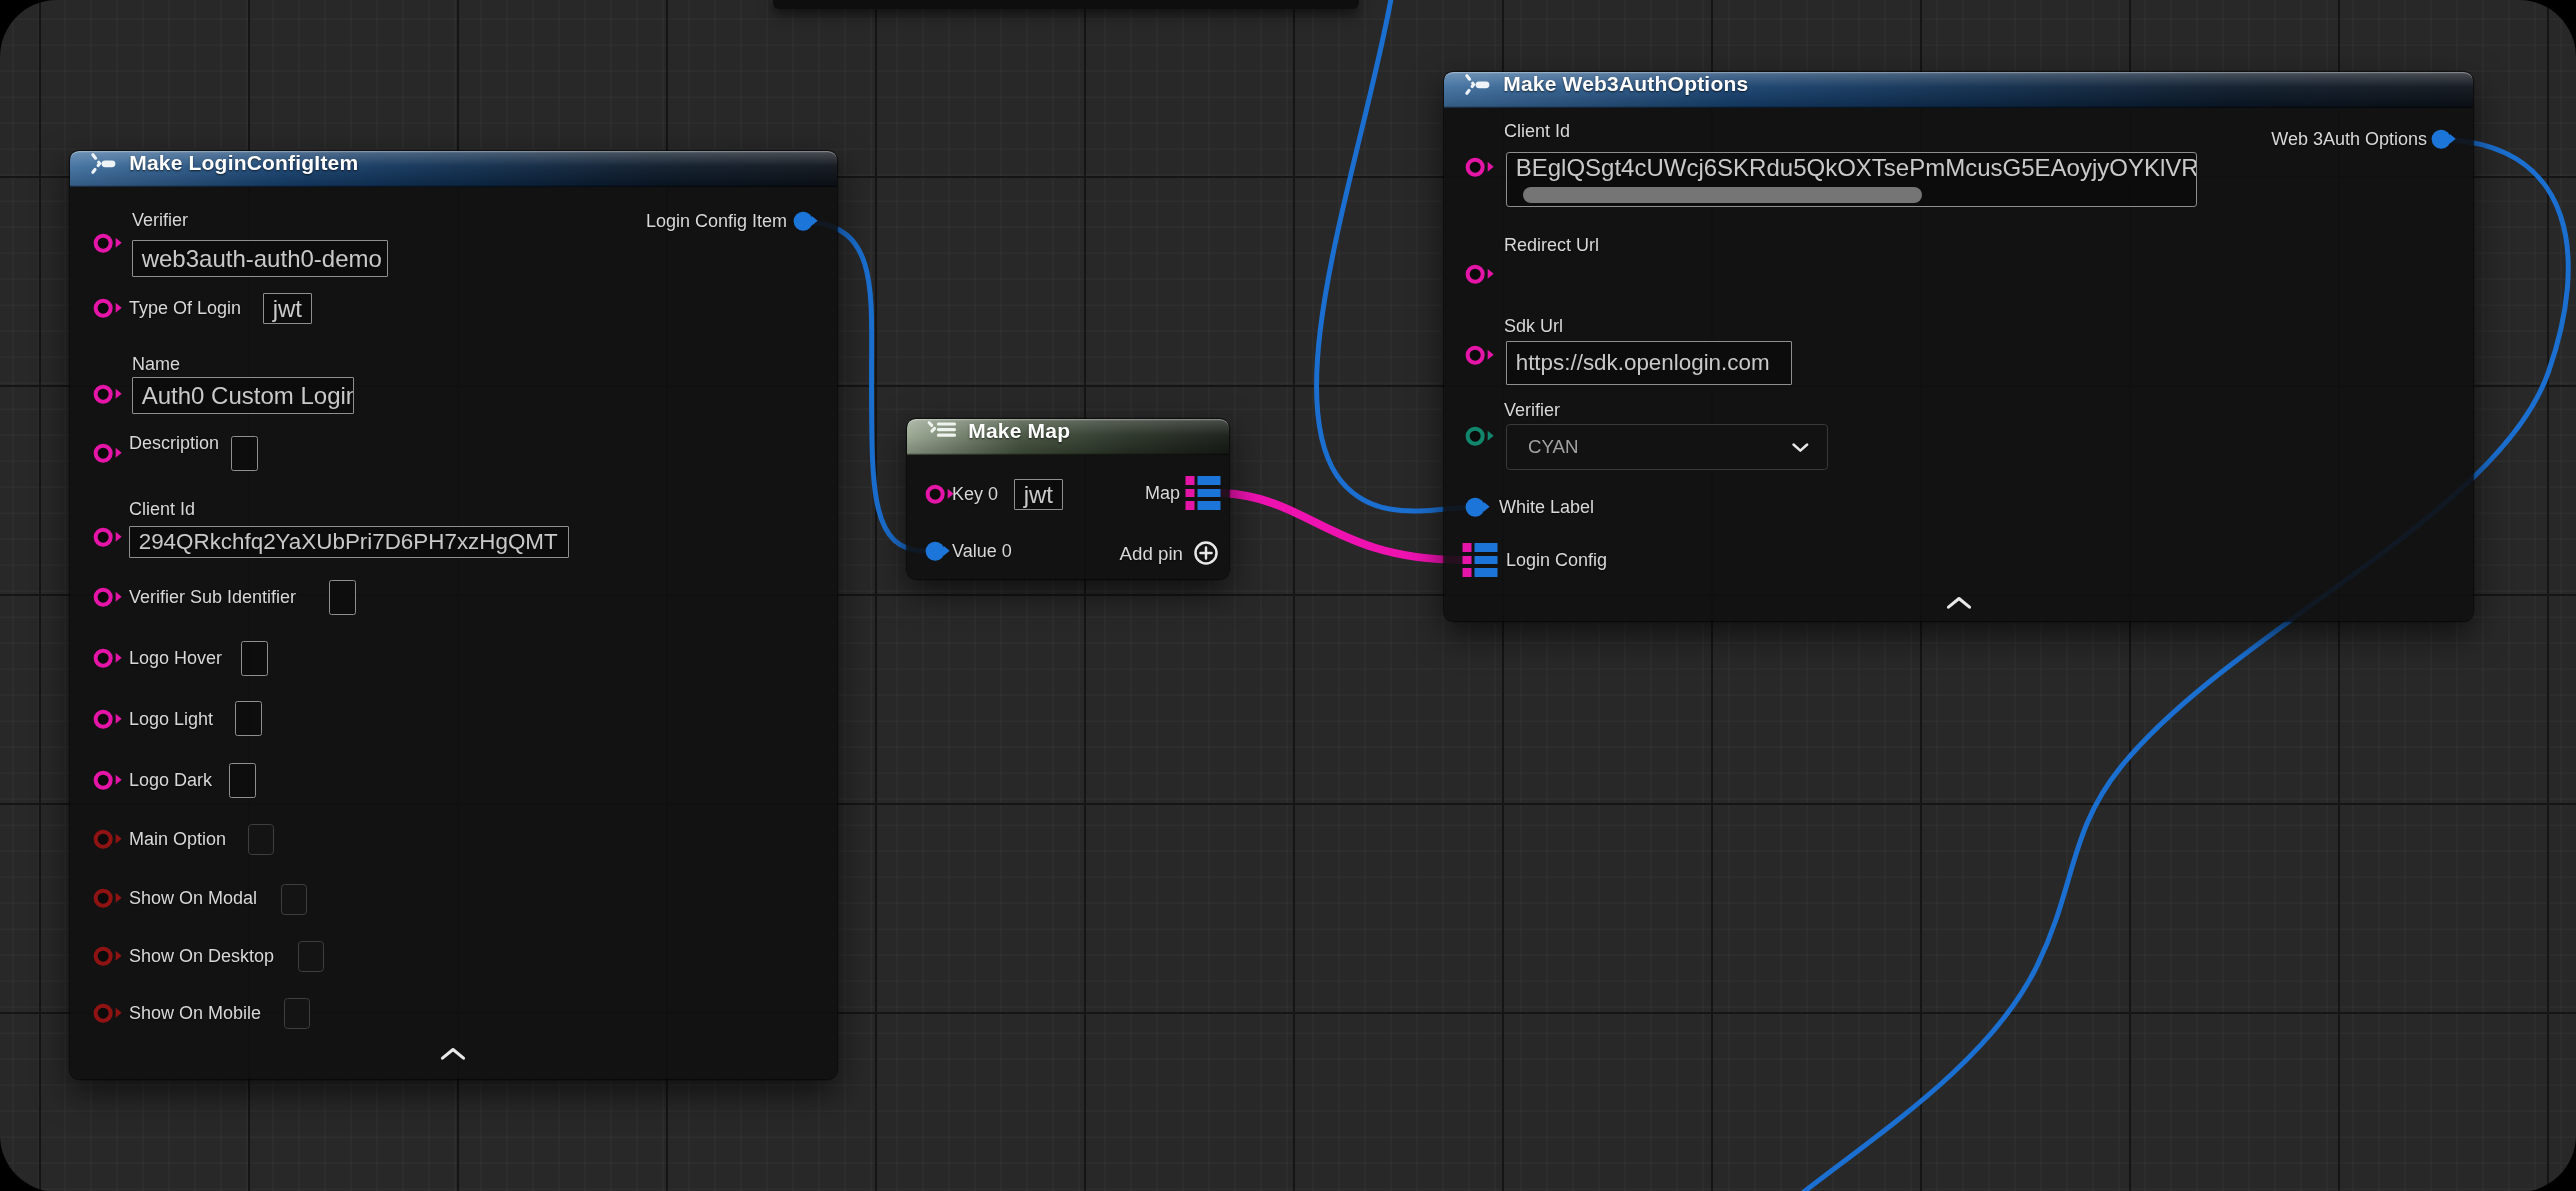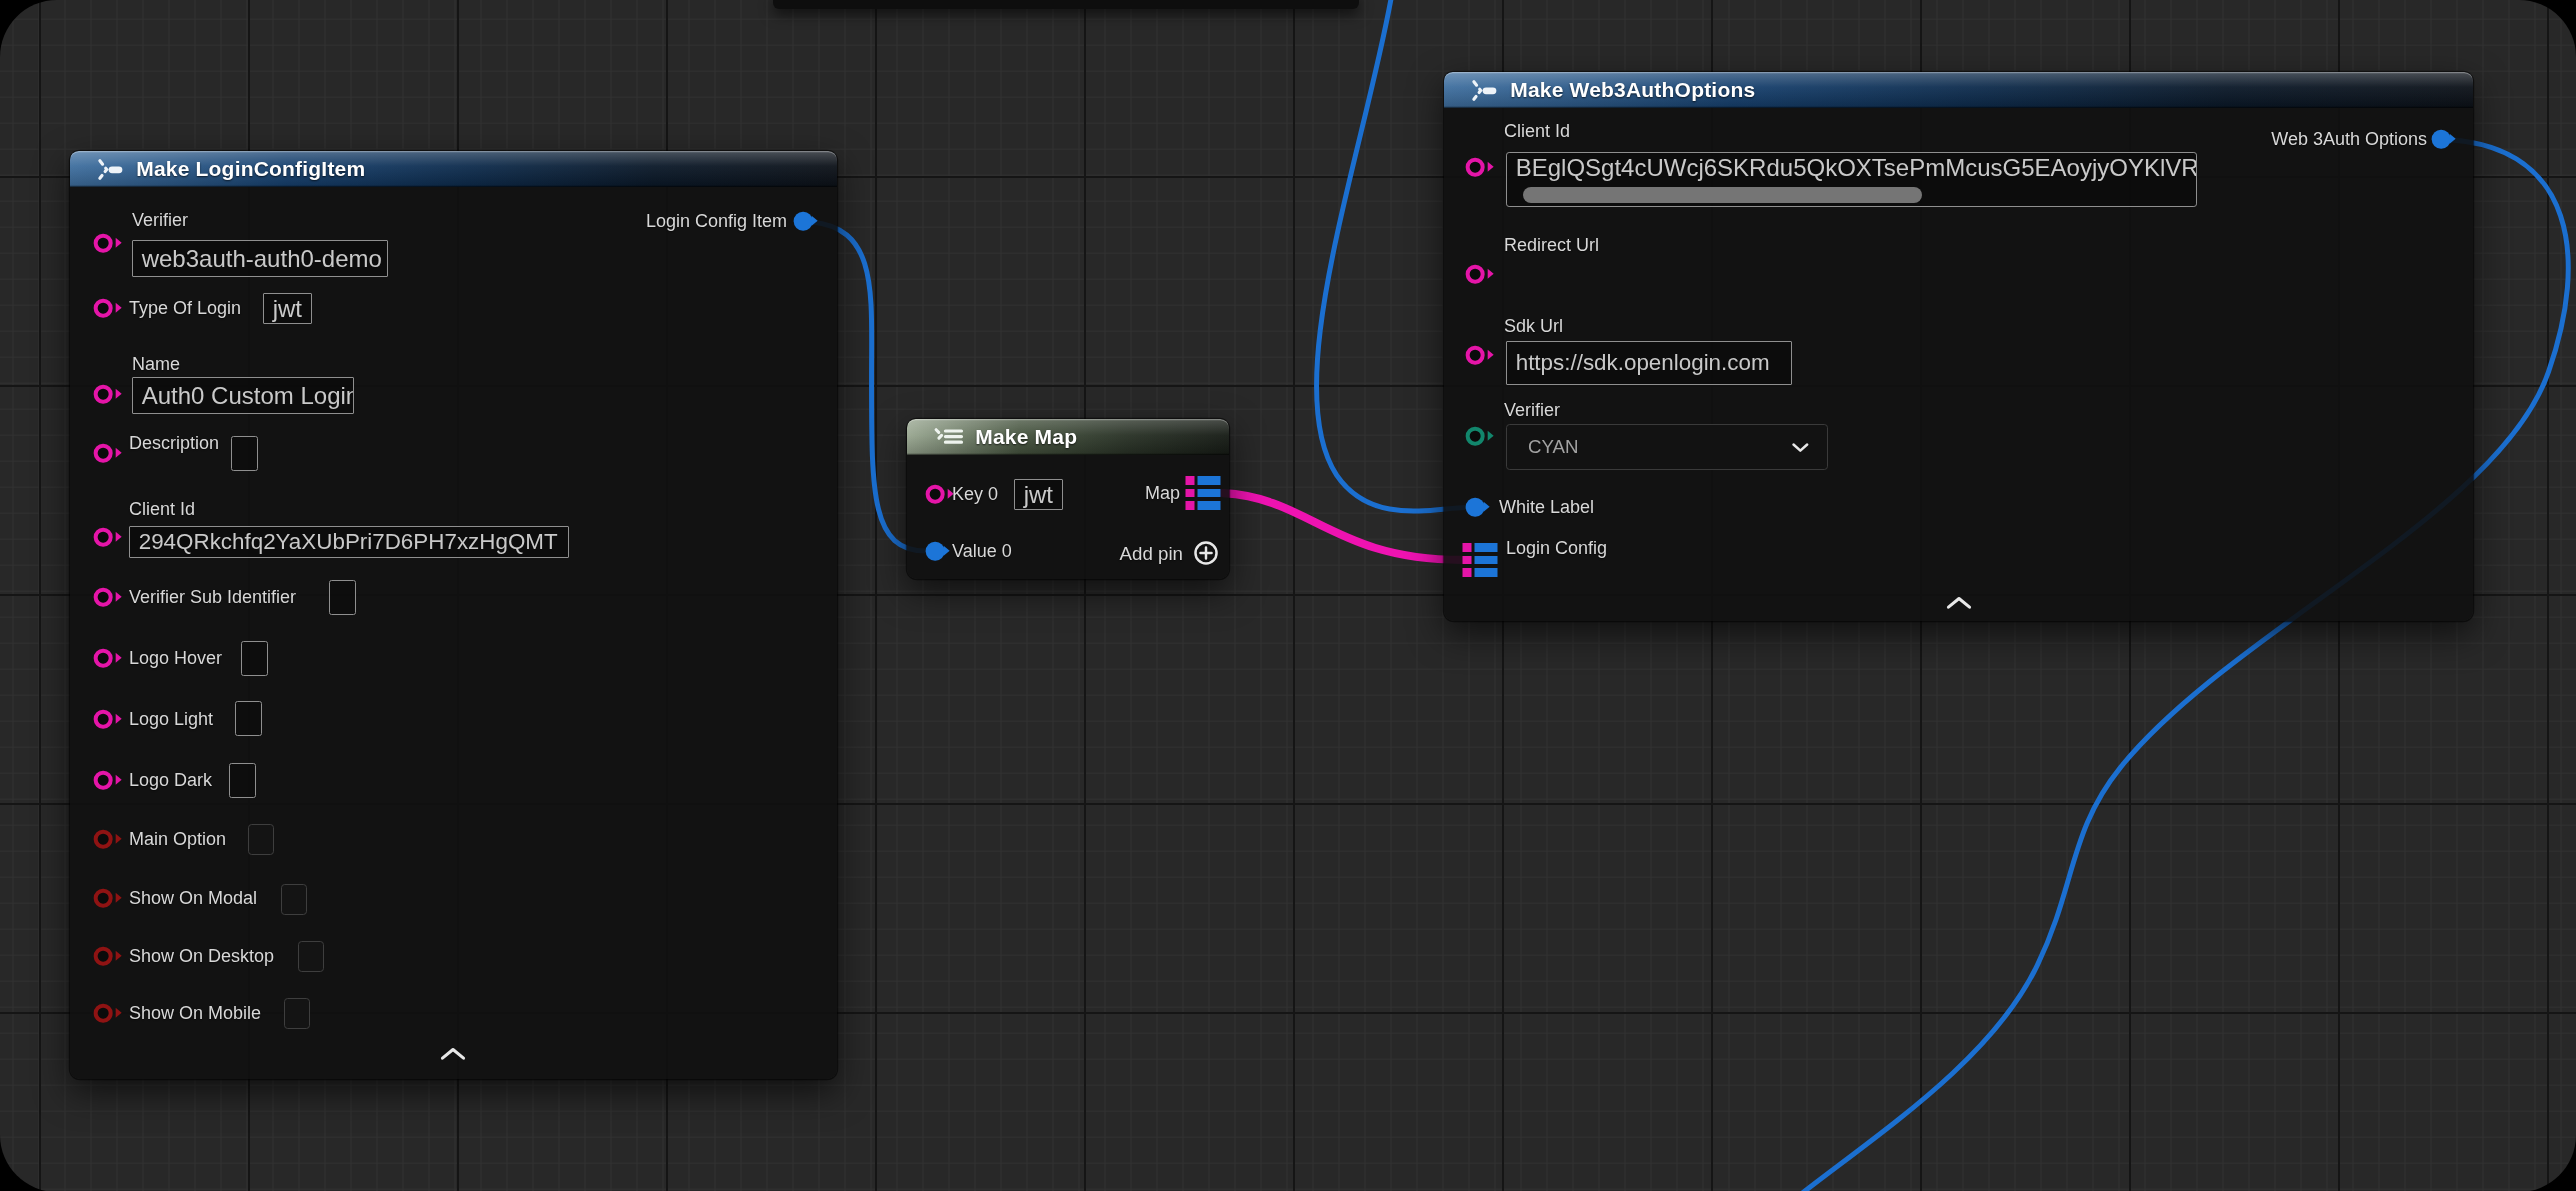--- a/index.html
+++ b/index.html
@@ -10,21 +10,21 @@
       linear-gradient(#151515 1.9px, transparent 1.9px),
       linear-gradient(90deg, #151515 1.9px, transparent 1.9px),
       linear-gradient(#313131 1.2px, transparent 1.2px),
       linear-gradient(90deg, #313131 1.2px, transparent 1.2px);
     background-size:209px 209px,209px 209px,26px 26px,26px 26px;
     background-position:39px 176px,39px 176px,12.5px 18.7px,12.5px 18.7px;}
   #wires{position:absolute;inset:0;width:2576px;height:1192px;}
   .node{position:absolute;background:rgba(16,16,16,.90);border-radius:10px;
     box-shadow:0 12.5px 34px rgba(0,0,0,.6),0 0 0 1.2px rgba(0,0,0,.55);}
   .node-header{position:absolute;left:0;top:0;right:0;height:36px;border-radius:8.7px 8.7px 0 0;
-    display:flex;align-items:center;gap:11.2px;padding:0 26px;box-sizing:border-box;
+    display:flex;align-items:flex-start;gap:11.2px;padding:0 19px;box-sizing:border-box;
     box-shadow:inset 0 1.2px 0 rgba(255,255,255,.30), inset 0 -1.2px 0 rgba(0,0,0,.5);}
   .hdr-blue{background:
     linear-gradient(180deg, rgba(255,255,255,.26), rgba(255,255,255,.05) 42%, rgba(0,0,0,.18)),
     linear-gradient(90deg, var(--header-blue-left,#3f6f9f), var(--header-blue-mid,#16406e) 28%, #0d2b4c 52%, #0a1828 76%, #0c1118 100%);}
   .hdr-green{background:
     linear-gradient(180deg, rgba(255,255,255,.22), rgba(255,255,255,.04) 45%, rgba(0,0,0,.20)),
     linear-gradient(90deg, var(--header-green-left,#9aa892), var(--header-green-mid,#46543f) 35%, #2a3327 68%, #171c16 100%);}
   .title{font-weight:bold;font-size:21px;color:#fff;text-shadow:0 1.2px 1.9px rgba(0,0,0,.65);letter-spacing:0.2px;white-space:nowrap;}
   .plabel{position:absolute;transform:translateY(-50%);font-size:18px;color:#d8d8d8;white-space:nowrap;text-shadow:0 1.2px 1.2px rgba(0,0,0,.5);}
   .rlabel{position:absolute;transform:translateY(-50%);font-size:18px;color:#d8d8d8;white-space:nowrap;text-align:right;text-shadow:0 1.2px 1.2px rgba(0,0,0,.5);}
@@ -229,21 +229,21 @@
         </span>
       <span class="r">
           <span class="k"></span>
           <span class="v"></span>
         </span>
       <span class="r">
           <span class="k"></span>
           <span class="v"></span>
         </span>
     </span>
-    <span class="plabel" style="left:62px;top:476px;">Login Config</span>
+    <span class="plabel" style="left:62px;top:488px;">Login Config</span>
 
     <span class="collapse" style="left:515px;top:524px;">
       <svg width="26" height="13.7" viewBox="0 0 42 22">
         <path d="M4 18 L21 4 L38 18" stroke="#e8e8e8" stroke-width="5" fill="none" stroke-linecap="round" stroke-linejoin="round"></path>
       </svg>
     </span>
   </div>
 
 </div>
 

